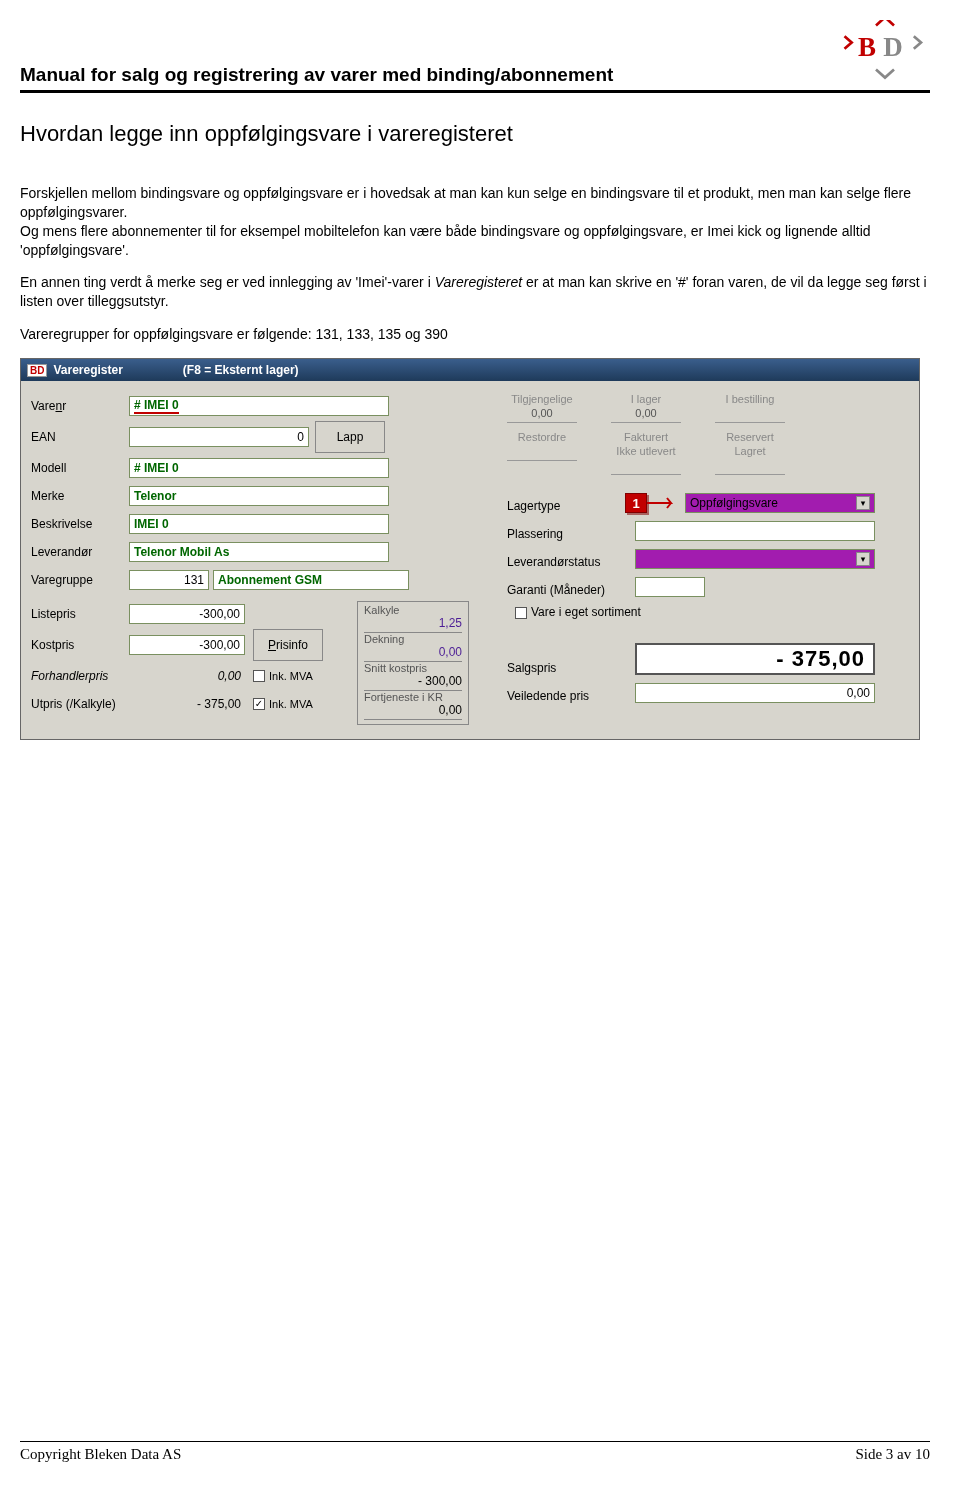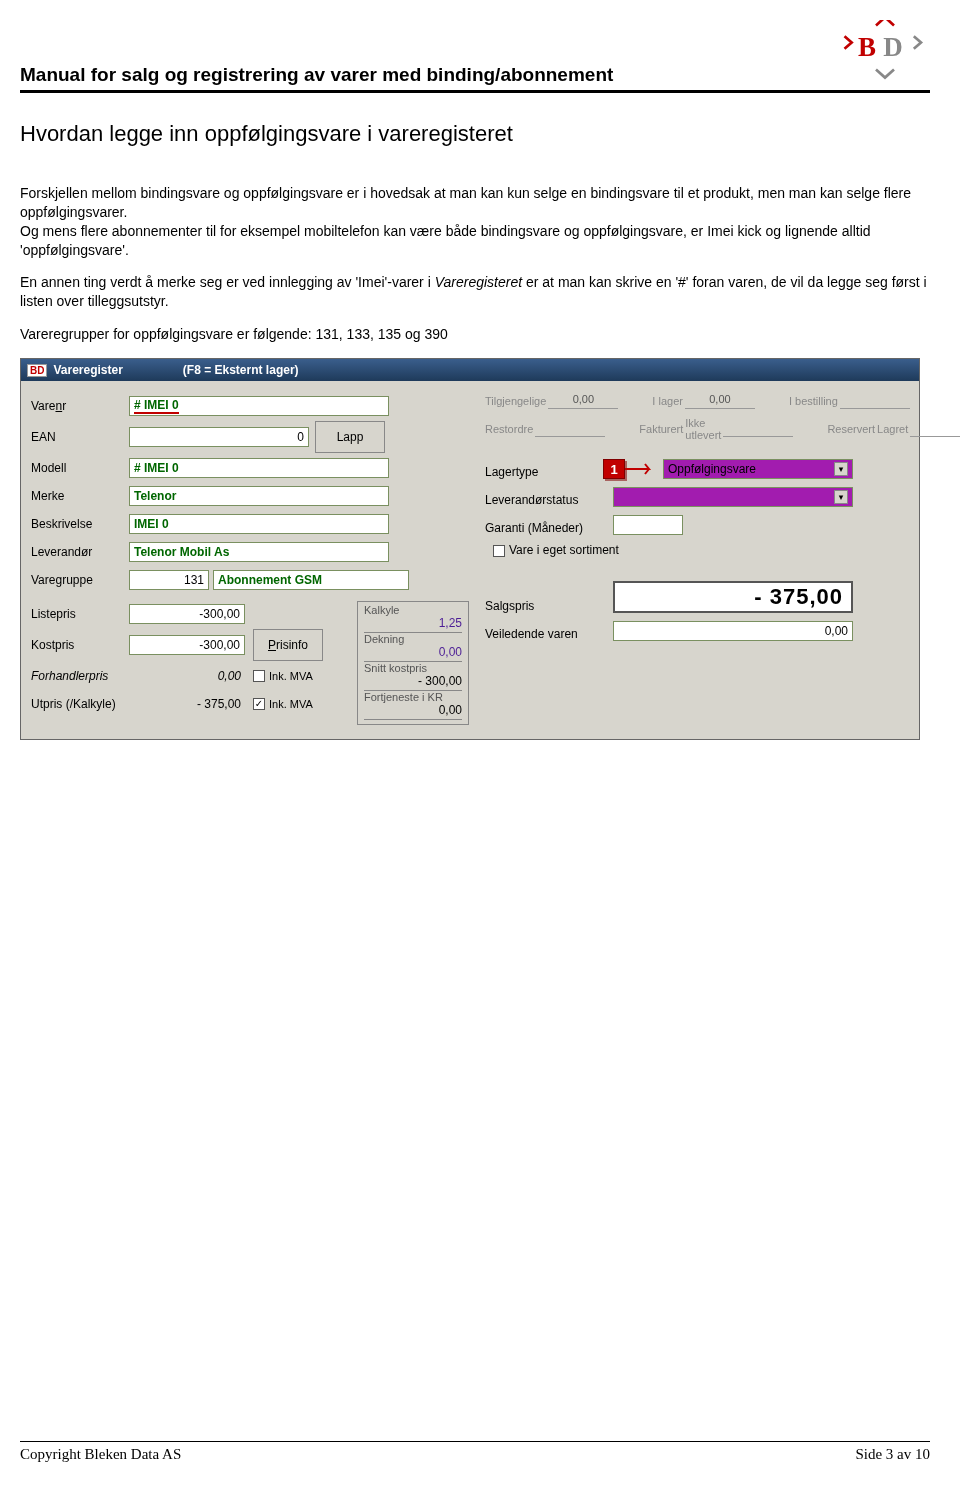--- a/index.html
+++ b/index.html
@@ -122,21 +122,21 @@
   .kalkbox .kv.red { color: #4c1d95; font-weight:normal; }
   .chk {
     width: 12px; height: 12px; border: 1px solid #555; background:#fff;
     display:inline-flex;align-items:center;justify-content:center;font-size:10px;
     margin-right:4px; margin-left:8px;
   }
   .chk.checked::after { content:"✓"; font-size:10px; line-height:10px;}
   .dimlabel { color:#888; font-size:11px; }
   .dimval { border-bottom: 1px solid #999; height: 16px; min-width: 70px; text-align:center;font-size:11px;color:#555;}
   .right-top { display:flex; gap: 34px; }
-  .right-top .rc { display:flex; flex-direction:row; align-items:center; gap:2px; }
+  .right-top .rc { display:flex; flex-direction:column; align-items:center; gap:2px; }
   .right-form-row { display:flex; align-items:flex-end; margin-top: 8px;}
   .right-form-row .rlbl { width: 128px; font-size:12px; }
   .sel {
     border:1px solid #7a9060; height:20px; background:#a21caf;
     display:flex; align-items:center; padding:0 4px; font-size:12px;
   }
   .sel .caret { margin-left:auto; background:#d7d5cd; border:1px solid #888; width:14px;height:14px; display:flex;align-items:center;justify-content:center;font-size:9px;}
   .badge1 {
     position:absolute; background:#c10000; color:#fff; font-weight:bold;
     width:22px; height:20px; display:flex;align-items:center;justify-content:center;
@@ -321,20 +321,24 @@
         <div class="badge1" style="left:118px;top:0">1</div>
         <svg width="30" height="20" style="position:absolute;left:140px;top:0">
             <path d="M0 10 L24 10 L20 5 M24 10 L20 15" stroke="#c10000" stroke-width="2" fill="none"></path>
           </svg>
         <div class="sel" style="width:190px;margin-left:50px">
           <span>Oppfølgingsvare</span>
           <span class="caret">▾</span>
         </div>
       </div>
 
+      <div class="right-form-row">
+        <span class="rlbl">Plassering</span>
+        <div class="finput plain" style="width:240px"></div>
+      </div>
 
       <div class="right-form-row">
         <span class="rlbl">Leverandørstatus</span>
         <div class="sel" style="width:240px">
             <span class="caret">▾</span>
           </div>
       </div>
 
       <div class="right-form-row">
         <span class="rlbl">Garanti (Måneder)</span>
@@ -345,21 +349,21 @@
         <span class="chk"></span>
         <span>Vare i eget sortiment</span>
       </div>
 
       <div class="right-form-row" style="margin-top:24px">
         <span class="rlbl">Salgspris</span>
         <div class="big-price" style="width:240px">- 375,00</div>
       </div>
 
       <div class="right-form-row">
-        <span class="rlbl">Veiledende varen</span>
+        <span class="rlbl">Veiledende pris</span>
         <div class="finput num" style="width:240px">0,00</div>
       </div>
 
     </div>
   </div>
 </div>
 
 <div class="footer-line">
   <span>Copyright Bleken Data AS</span>
   <span>Side 3 av 10</span>

